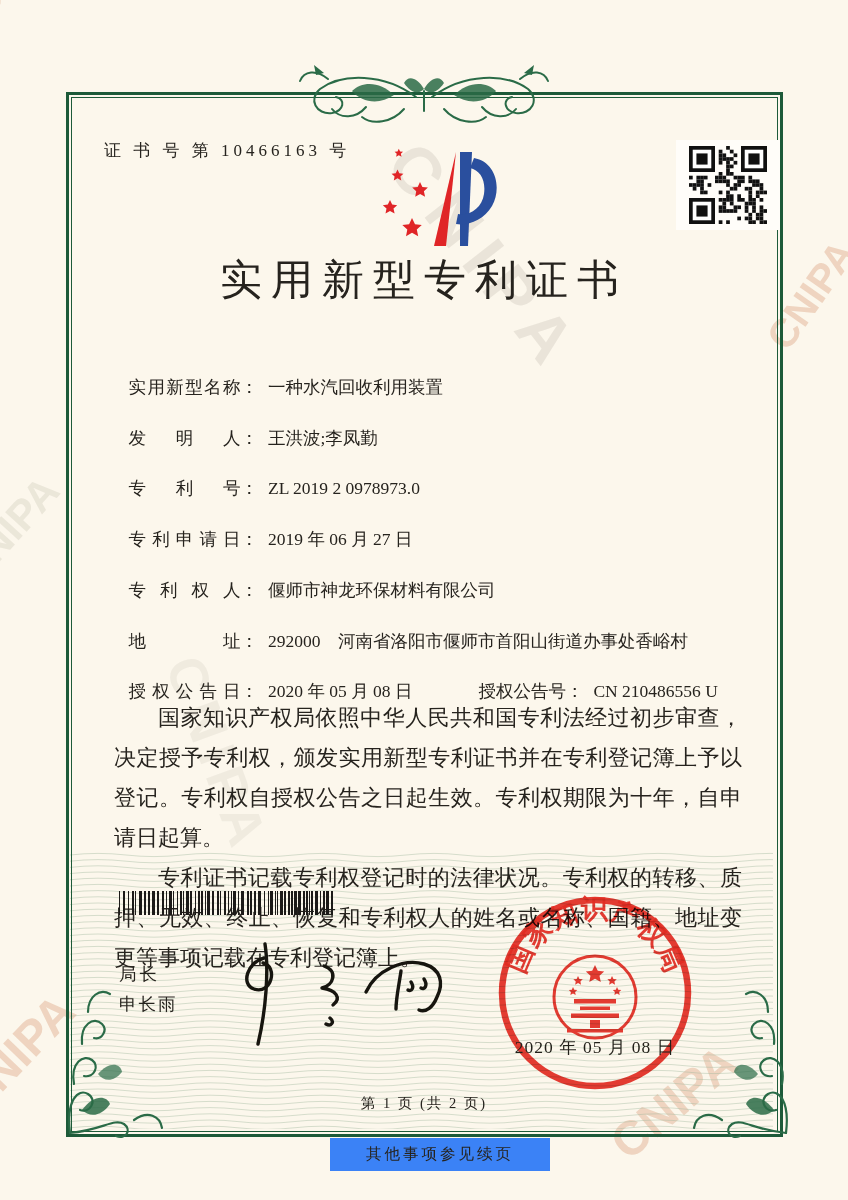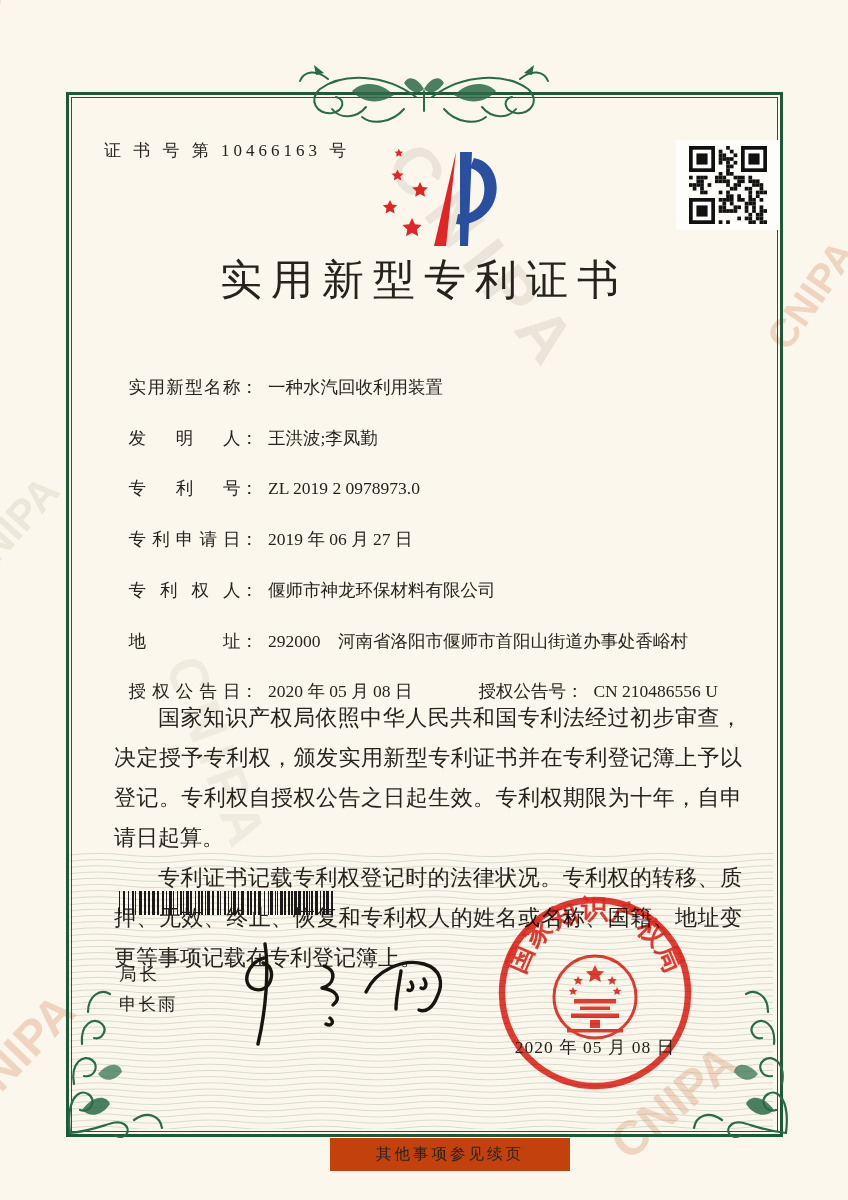--- a/index.html
+++ b/index.html
@@ -32,21 +32,21 @@
   .paras p{margin:0;text-indent:2em;text-align:justify;}
   
   .waves{position:absolute;left:70px;top:852px;z-index:1;}
   .barcode{position:absolute;left:119px;top:891px;z-index:3;}
   .dir-title{position:absolute;left:119px;top:962px;font-size:17.5px;letter-spacing:3px;z-index:3;}
   .dir-name{position:absolute;left:119px;top:992px;font-size:17.5px;letter-spacing:2px;z-index:3;}
   .sig{position:absolute;left:218px;top:938px;z-index:3;}
   .seal{position:absolute;left:495px;top:893px;z-index:4;mix-blend-mode:multiply;opacity:.95;}
   .page-num{position:absolute;left:0;top:1094px;width:100%;text-align:center;font-size:14.5px;
             letter-spacing:2px;z-index:3;}
-  .cont-note{position:absolute;left:330px;top:1138px;width:240px;height:33px;background:#c2410c;
+  .cont-note{position:absolute;left:330px;top:1138px;width:220px;height:33px;background:#3b82f6;
              display:flex;align-items:center;justify-content:center;font-size:15.5px;
              letter-spacing:3px;z-index:3;}
   .ornament{position:absolute;z-index:2;}
   .corner-l{left:58px;top:978px;}
   .corner-r{left:688px;top:978px;transform:scaleX(-1);}
   .top-orn{left:294px;top:52px;}
 </style>
 </head>
 <body>
 
@@ -425,15 +425,16 @@
       <path d="M80,101 L120,101 L116,96.5 L84,96.5 Z" opacity="0"></path>
       <rect x="79" y="106" width="42" height="4.5"></rect>
       <rect x="85" y="113.5" width="30" height="3.5"></rect>
       <rect x="76" y="120.5" width="48" height="4.5"></rect>
       <rect x="95" y="127" width="10" height="8"></rect>
       <rect x="72" y="136" width="56" height="3.5"></rect>
     </g>
     <text x="100" y="160" text-anchor="middle" font-size="17.5" fill="#17150f" style="font-family:'Liberation Serif','DejaVu Serif',serif;letter-spacing:1px;">2020 年 05 月 08 日</text>
   </svg>
 
+  <div class="page-num">第 1 页 (共 2 页)</div>
   <div class="cont-note">其他事项参见续页</div>
 
 </div>
 
 </body></html>

